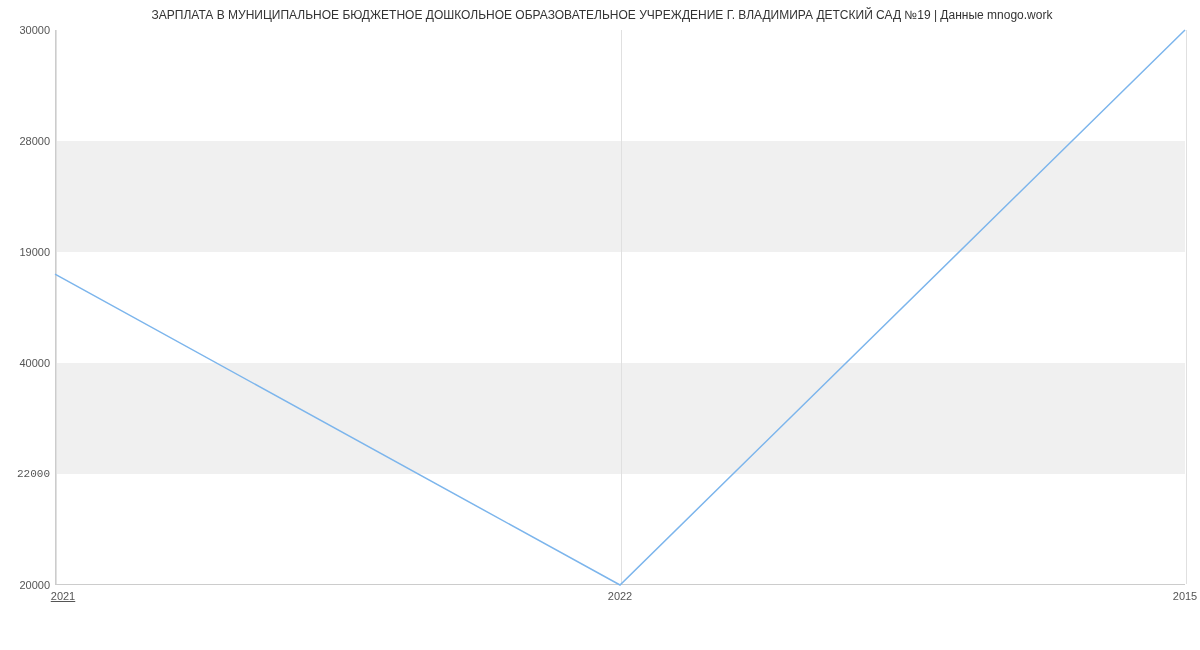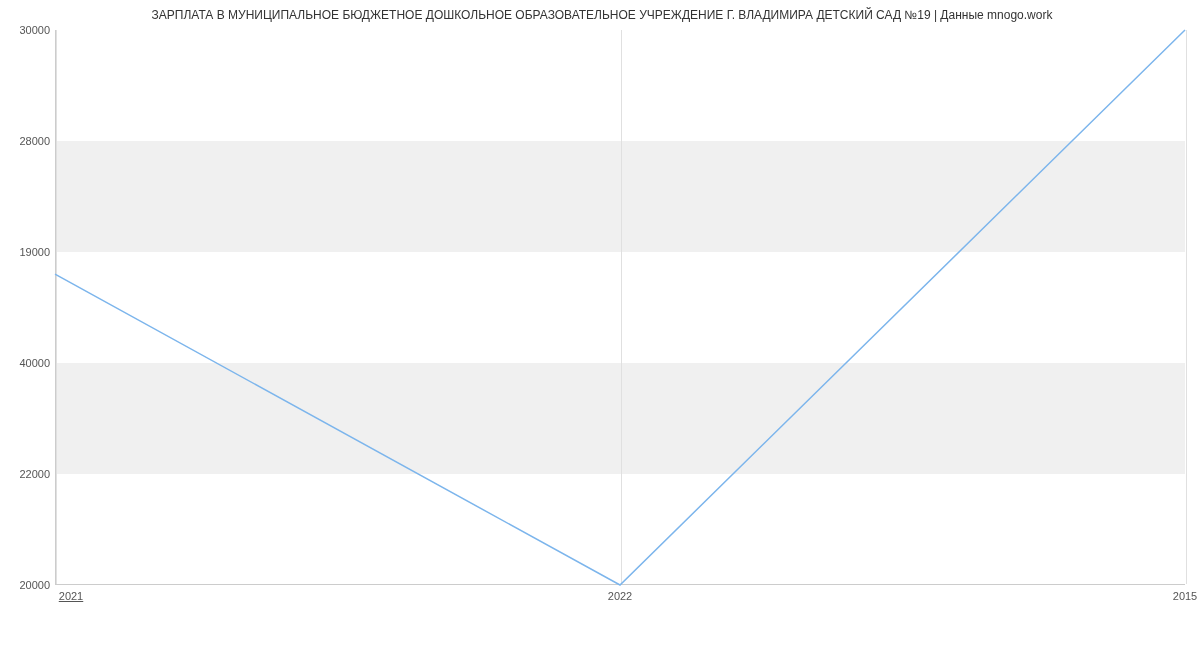--- a/index.html
+++ b/index.html
@@ -87,21 +87,21 @@
   <div class="band" style="top: 333px; height: 111px;"></div>
       <div class="band" style="top: 111px; height: 111px;"></div>
       <div class="gridline-v" style="left: 0px;"></div>
       <div class="gridline-v" style="left: 565px;"></div>
       <div class="gridline-v" style="left: 1130px;"></div>
     </div>
   <svg class="line-svg">
     <path class="line-path" d="M0,244.2 L565,555 L1130,0"></path>
   </svg>
 <div class="y-tick" style="top: 555px; margin-left: 42px;">20000</div>
-    <div class="y-tick" style="top: 444px;">22000</div>
+    <div class="y-tick" style="top: 444px; font-family: Liberation Mono, monospace;">22000</div>
     <div class="y-tick" style="top: 333px;">40000</div>
     <div class="y-tick" style="top: 222px;">19000</div>
     <div class="y-tick" style="top: 111px;">28000</div>
     <div class="y-tick" style="top: 0px;">30000</div>
-    <div class="x-tick" style="left: 16px; text-decoration: underline;">2021</div>
+    <div class="x-tick" style="left: 8px; text-decoration: underline;">2021</div>
     <div class="x-tick" style="left: 565px;">2022</div>
     <div class="x-tick" style="left: 1130px;">2015</div>
   </div>
 
 </body></html>

